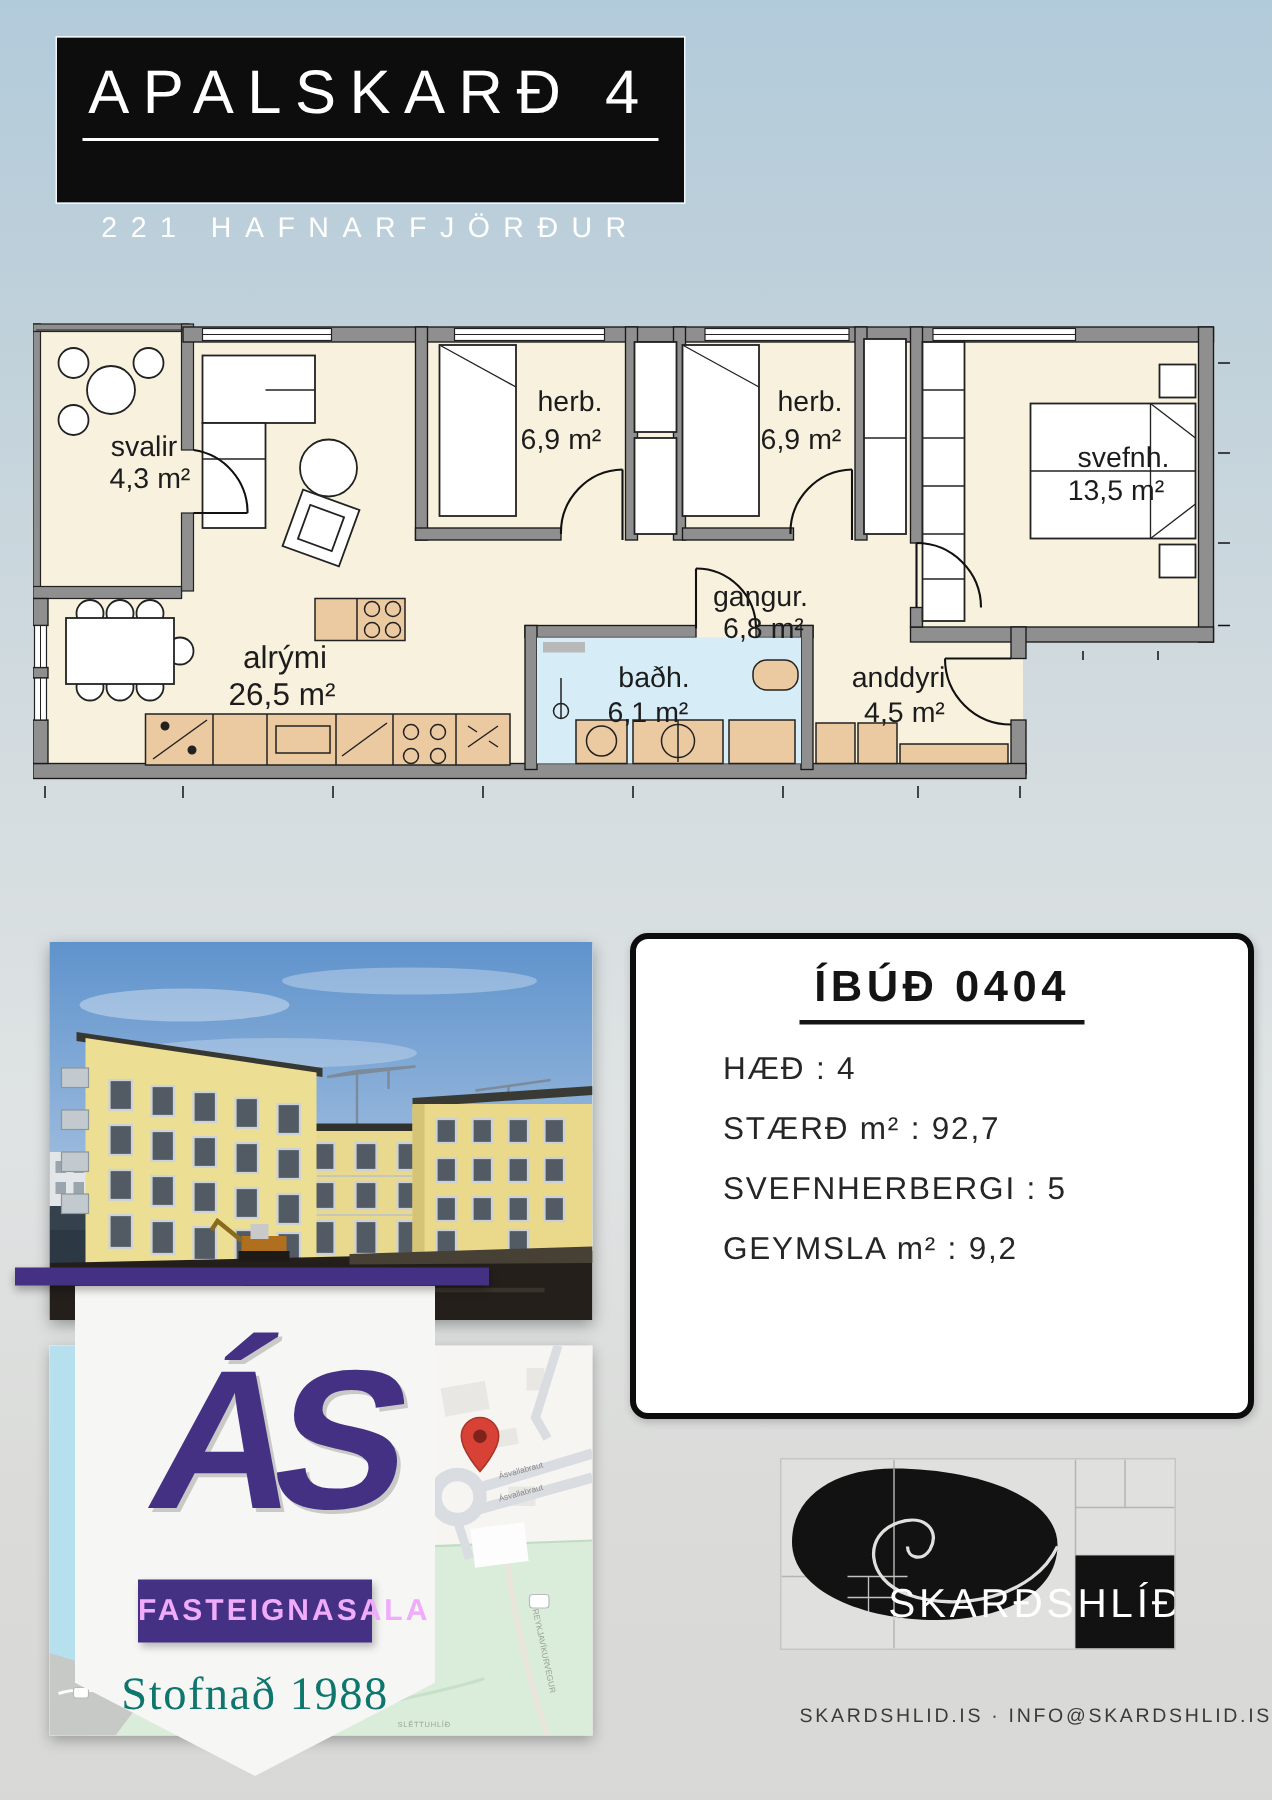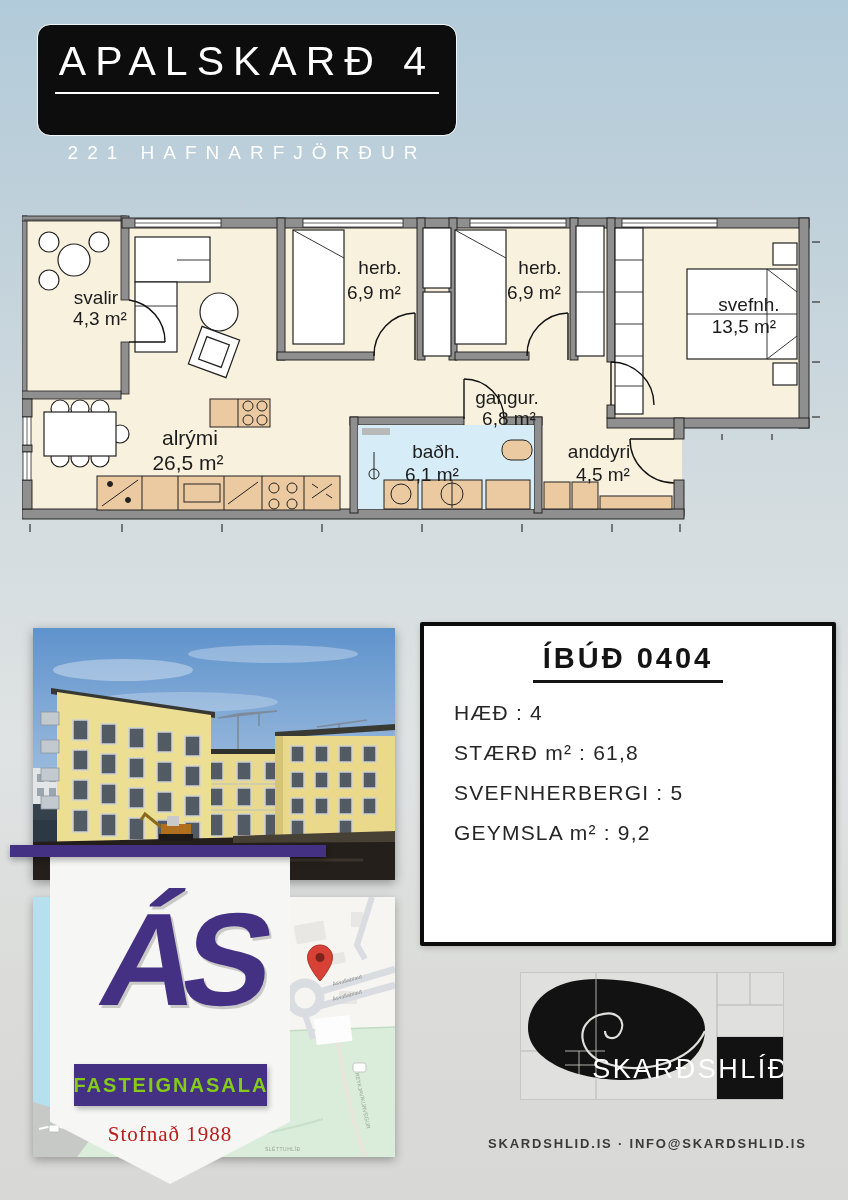--- a/index.html
+++ b/index.html
@@ -2,54 +2,54 @@
 <html><head>
 <meta charset="utf-8">
 <style>
   html,body{margin:0;padding:0;}
   #page{position:relative;width:848px;height:1200px;overflow:hidden;
     background:linear-gradient(180deg,#b2cbda 0%,#bed0da 16%,#d2dbdf 40%,#dfe3e3 62%,#dbdcda 82%,#d8d9d7 100%);
     font-family:"Liberation Sans",sans-serif;}
   .abs{position:absolute;}
   
   #header-box{left:38px;top:25px;width:418px;height:110px;background:#0d0d0d;
-    outline:1px solid rgba(255,255,255,.8);text-align:center;color:#fff;border-radius:12px;}
+    outline:1px solid rgba(255,255,255,.8);text-align:center;color:#fff;}
   #header-title{margin-top:13px;font-size:41px;letter-spacing:9px;font-weight:400;white-space:nowrap;}
   #header-rule{width:384px;height:2px;background:#fff;margin:7px auto 6px auto;}
   #header-sub{font-size:19px;letter-spacing:9px;font-weight:400;white-space:nowrap;margin-top:48px;}
   
   #plan{left:22px;top:212px;width:824px;height:330px;}
   .room-name{font-size:19px;fill:#1c1c1c;}
   .room-area{font-size:19px;fill:#1c1c1c;}
   .big{font-size:21px;}
   
   #photo{left:33px;top:628px;width:362px;height:252px;box-shadow:0 3px 10px rgba(0,0,0,.35);}
   #purple-bar{left:10px;top:845px;width:316px;height:12px;background:#453183;box-shadow:0 3px 6px rgba(0,0,0,.3);z-index:6;}
   
   #map{left:33px;top:897px;width:362px;height:260px;box-shadow:0 3px 9px rgba(0,0,0,.3);background:#f7f5f2;}
   
   #pennant{left:50px;top:857px;width:240px;height:327px;background:#f6f6f4;z-index:5;
     clip-path:polygon(0 0,100% 0,100% 81%,50% 100%,0 81%);
     filter:drop-shadow(2px 5px 6px rgba(0,0,0,.35));text-align:center;}
-  #fasteignasala{width:193px;height:42px;margin:23px auto 0;background:#453183;color:#84cc16;
+  #fasteignasala{width:156px;height:42px;margin:11px auto 0;background:#453183;color:#f0abfc;
     font-size:20px;font-weight:bold;letter-spacing:2px;line-height:42px;box-shadow:2px 3px 5px rgba(0,0,0,.25);}
-  #tagline{margin-top:16px;font-family:"Liberation Serif",serif;font-size:21px;color:#b91c1c;letter-spacing:1px;}
+  #tagline{margin-top:16px;font-family:"Liberation Serif",serif;font-size:31px;color:#0f766e;letter-spacing:1px;}
   
   #info-card{left:420px;top:622px;width:408px;height:316px;background:#fff;border:4px solid #0c0c0c;
-    border-radius:2px;box-shadow:1px 2px 6px rgba(0,0,0,.2);}
+    border-radius:12px;box-shadow:1px 2px 6px rgba(0,0,0,.2);}
   #card-title-wrap{text-align:center;margin-top:16px;}
   #card-title{display:inline-block;font-size:29px;font-weight:bold;letter-spacing:3px;color:#141414;
     border-bottom:3px solid #141414;padding:0 10px 5px 10px;}
   .card-row{margin:0 0 0 30px;height:40px;line-height:40px;font-size:21px;letter-spacing:1.2px;color:#262626;white-space:nowrap;}
-  #card-rows{margin-top:10px;}
+  #card-rows{margin-top:10px;margin-left:28px;}
   
   #dev-logo{left:520px;top:972px;width:262px;height:126px;background:#e0e0de;border:1px solid #c6c6c4;}
   
-  #footer-line{left:488px;top:1136px;width:360px;text-align:left;font-size:13px;
-    letter-spacing:1.8px;color:#3a3a3a;font-weight:bold;}
+  #footer-line{left:488px;top:1136px;width:360px;text-align:right;font-size:13px;
+    letter-spacing:1.8px;color:#3a3a3a;}
 </style>
 </head>
 <body>
 
 <div id="page">
 
   <div class="abs" id="header-box">
     <div id="header-title">APALSKARÐ 4</div>
     <div id="header-rule"></div>
     <div id="header-sub">221 HAFNARFJÖRÐUR</div>
@@ -425,21 +425,21 @@
     <div id="fasteignasala">FASTEIGNASALA</div>
     <div id="tagline">Stofnað 1988</div>
   </div>
 
   <div class="abs" id="info-card">
     <div id="card-title-wrap">
       <span id="card-title">ÍBÚÐ 0404</span>
     </div>
     <div id="card-rows">
       <div class="card-row">HÆÐ : 4</div>
-      <div class="card-row">STÆRÐ m² : 61,8</div>
+      <div class="card-row">STÆRÐ m² : 92,7</div>
       <div class="card-row">SVEFNHERBERGI : 5</div>
       <div class="card-row">GEYMSLA m² : 9,2</div>
     </div>
   </div>
 
   <div class="abs" id="dev-logo">
     <svg width="262" height="126" viewBox="0 0 262 126">
 
       <g stroke="#b5b5b3" stroke-width="1">
         <line x1="196" y1="0" x2="196" y2="126"></line>

